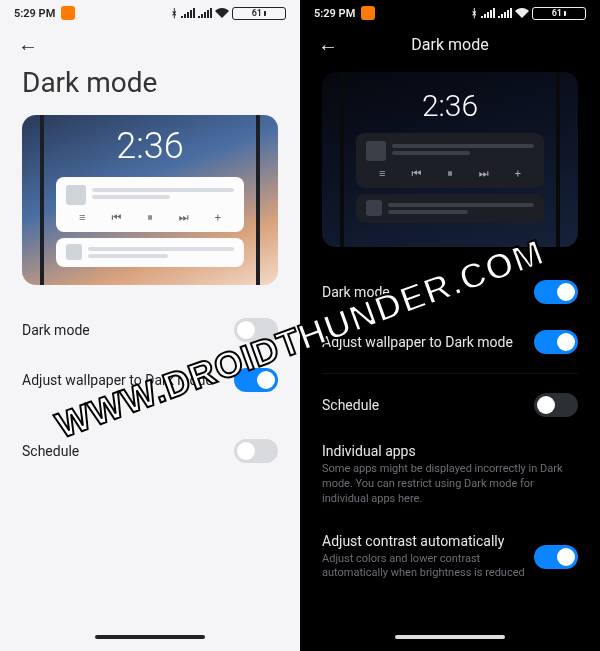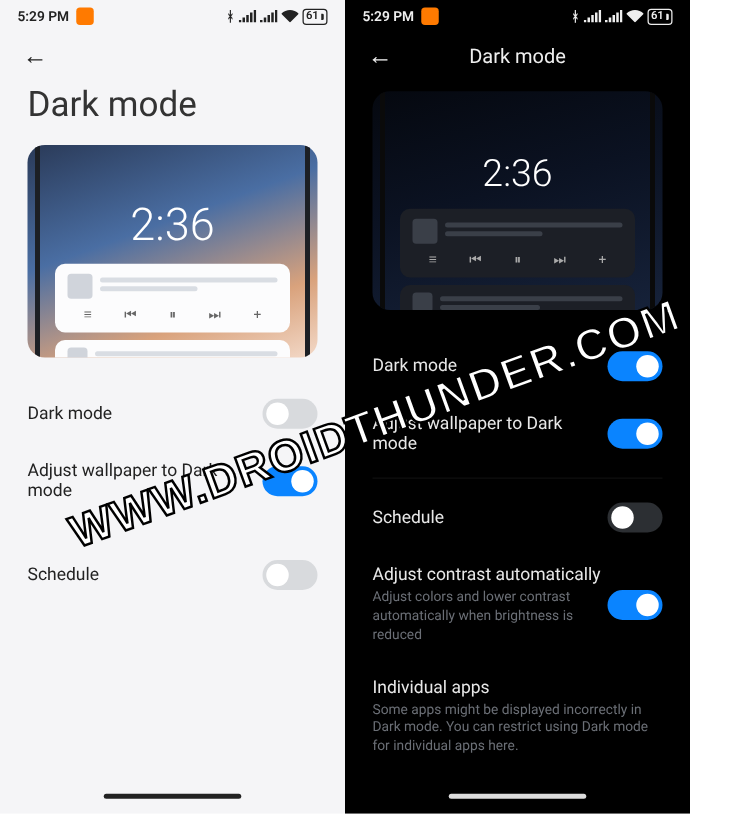--- a/index.html
+++ b/index.html
@@ -5,46 +5,46 @@
   * { box-sizing: border-box; margin: 0; padding: 0; }
   body {
     width: 600px;
     height: 651px;
     display: flex;
     font-family: -apple-system, BlinkMacSystemFont, "Segoe UI", Roboto, sans-serif;
     overflow: hidden;
     position: relative;
     background: #fff;
   }
-  .screen { width: 276px; height: 651px; display: flex; flex-direction: column; }
+  .screen { width: 300px; height: 651px; display: flex; flex-direction: column; }
   .light { background: #f5f5f7; color: #222; }
   .dark  { background: #000; color: #eee; }
 
   .statusbar { display: flex; justify-content: space-between; align-items: center; padding: 6px 14px 2px 14px; font-size: 11px; font-weight: 600; }
   .statusbar .left { display: flex; align-items: center; gap: 6px; }
   .statusbar .right { display: flex; align-items: center; gap: 3px; }
   .sb-icon { display: inline-block; width: 14px; height: 10px; }
   .orange-dot { width: 14px; height: 14px; background: #ff7a00; border-radius: 3px; }
-  .battery { display:inline-flex; align-items:center; border:1px solid currentColor; border-radius:3px; padding:0 2px; font-size:9px; height:13px; line-height:11px;}
+  .battery { display:inline-flex; align-items:center; border:1px solid currentColor; border-radius:3px; padding:0 19px; font-size:9px; height:13px; line-height:11px;}
   .battery::after { content:""; display:inline-block; width:2px; height:5px; background:currentColor; margin-left:2px; border-radius:0 1px 1px 0;}
   
   .header { display: flex; align-items: center; padding: 10px 18px; }
   .dark .header { justify-content: flex-start; position: relative; }
   .dark .header .title-c { position:absolute; left:50%; transform:translateX(-50%); font-size:16px; font-weight:400;}
   .back { font-size: 20px; }
   
   .big-title { font-size: 28px; font-weight: 400; padding: 0 22px 16px 22px; color:#333; }
 
   .preview { margin: 0 22px 20px 22px; border-radius: 14px; overflow: hidden; height: 170px; position: relative; }
   .light .preview { background: linear-gradient(160deg,#2a3a58 0%,#4a6ea3 40%,#d9a27c 75%,#f3d9c8 100%); }
   .dark  .preview { margin-top:6px; height:175px; background: linear-gradient(165deg,#05080f 0%,#0b1222 45%,#16223a 100%); }
   .preview .phone-frame { position:absolute; top:0; left:50%; transform:translateX(-50%); width:220px; height:100%; border-left:4px solid #111; border-right:4px solid #111; background:transparent;}
   .light .preview .phone-frame { border-color:#1c1f24; }
   .dark .preview .phone-frame { border-color:#0a0a0a; }
-  .pv-time { text-align:center; color:#fff; font-weight:300; font-size:36px; padding-top:10px;margin-top:33px; }
+  .pv-time { text-align:center; color:#fff; font-weight:300; font-size:36px; padding-top:10px; }
   .dark .pv-time { font-size:30px; padding-top:16px;}
   .pv-card { background:#fcfcfd; margin:10px auto 0; width:188px; border-radius:8px; padding:8px 10px; }
   .dark .pv-card { background:#1c1f26; }
   .pv-card .cr { display:flex; gap:6px; align-items:flex-start; }
   .pv-card .thumb { width:20px; height:20px; background:#d0d4db; border-radius:3px; }
   .dark .pv-card .thumb { background:#3a3f48; }
   .pv-card .lines { flex:1; }
   .pv-card .ln { height:4px; background:#d9dde3; border-radius:2px; margin:3px 0;}
   .dark .pv-card .ln { background:#3a3f48;}
   .pv-card .ln.short { width:55%; }
@@ -247,33 +247,33 @@
   </div>
   <div class="divider"></div>
   <div class="row">
     <span class="label">Schedule</span>
     <span class="toggle">
         <span class="knob"></span>
       </span>
   </div>
 
 
+  <div class="row" style="align-items:flex-start; flex-direction:column;">
+    <span class="label">Individual apps</span>
+    <span class="sub">Some apps might be displayed incorrectly in Dark mode. You can restrict using Dark mode for individual apps here.</span>
+  </div>
+
   <div class="row" style="align-items:center;">
     <div style="flex:1;">
       <div class="label">Adjust contrast automatically</div>
       <div class="sub">Adjust colors and lower contrast automatically when brightness is reduced</div>
     </div>
     <span class="toggle on">
         <span class="knob"></span>
       </span>
   </div>
 
-  <div class="row" style="align-items:flex-start; flex-direction:column;">
-    <span class="label">Individual apps</span>
-    <span class="sub">Some apps might be displayed incorrectly in Dark mode. You can restrict using Dark mode for individual apps here.</span>
-  </div>
-
   <div class="navbar">
       <div class="pill"></div>
     </div>
 </div>
 
 <div class="watermark">WWW.DROIDTHUNDER.COM</div>
 
 </body></html>

